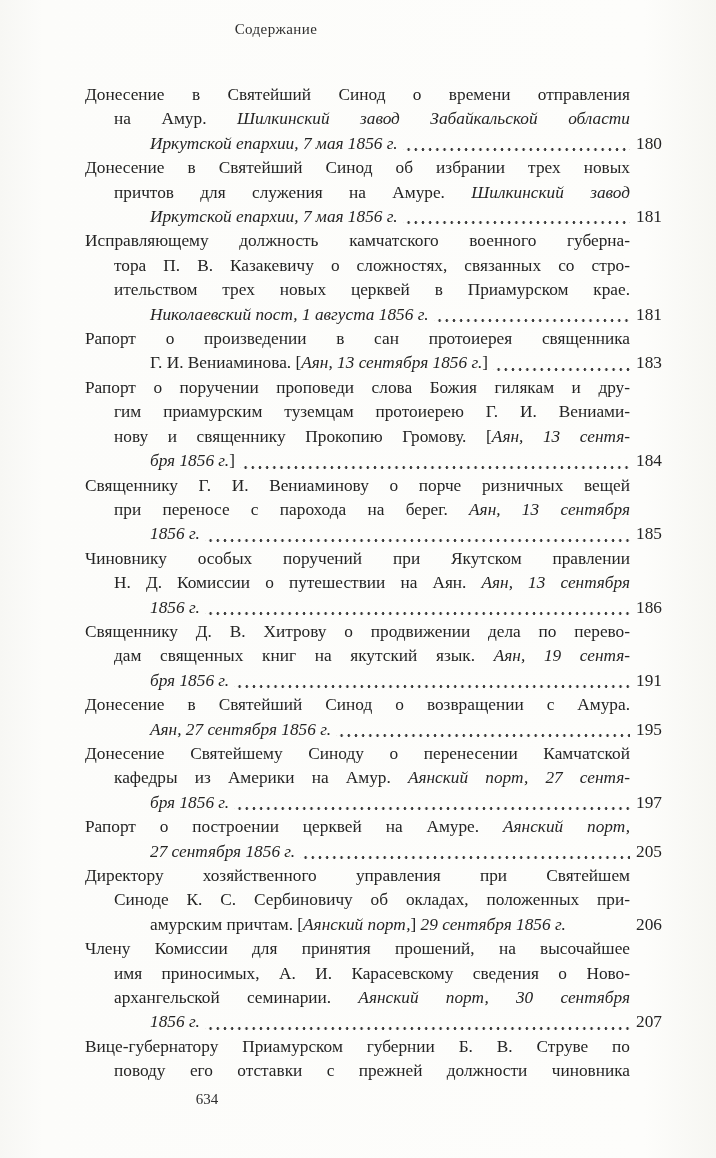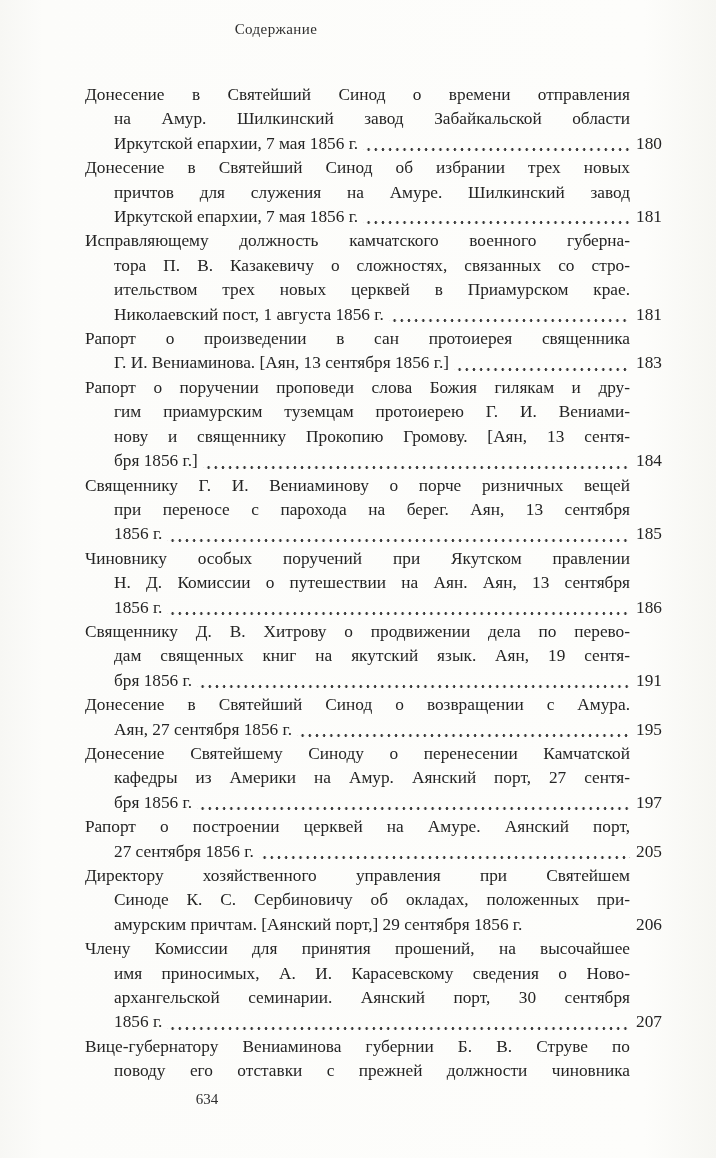--- a/index.html
+++ b/index.html
@@ -29,22 +29,22 @@
   }
   .line { min-height: 24.4px; }
   .line.cont { padding-left: 29px; }
   .line.fill {
     margin-right: 33px;
     text-align: justify;
     text-align-last: justify;
     text-justify: inter-word;
   }
   .line.pageline { display: flex; align-items: baseline; }
-  .line.pageline .line-text { flex: 0 0 auto; white-space: nowrap; }
-  .it { }
+  .line.pageline .line-text { flex: 0 0 auto; white-space: nowrap; margin-left: 36px; }
+  .it { font-style: italic; }
   .leader {
     flex: 1 1 auto;
     min-width: 6px;
     align-self: stretch;
     margin: 0 6px 0 5px;
     background-image: radial-gradient(circle, #3a3a3a 1.15px, rgba(0,0,0,0) 1.5px);
     background-repeat: repeat-x;
     background-size: 7.2px 3px;
     background-position: left 2px bottom 5px;
   }
@@ -182,20 +182,20 @@
           <div class="line fill"><span class="line-text"><span>Члену Комиссии для принятия прошений, на высочайшее</span></span></div>
           <div class="line cont fill"><span class="line-text"><span>имя приносимых, А. И. Карасевскому сведения о Ново-</span></span></div>
           <div class="line cont fill"><span class="line-text"><span>архангельской семинарии. </span><span class="it">Аянский порт, 30 сентября</span></span></div>
           <div class="line cont pageline">
             <span class="line-text"><span class="it">1856 г.</span></span>
             <span class="leader"></span>
             <span class="page-num">207</span>
           </div>
         </div>
         <div class="entry">
-          <div class="line fill"><span class="line-text"><span>Вице-губернатору Вениаминова губернии Б. В. Струве по</span></span></div>
+          <div class="line fill"><span class="line-text"><span>Вице-губернатору Приамурском губернии Б. В. Струве по</span></span></div>
           <div class="line cont fill"><span class="line-text"><span>поводу его отставки с прежней должности чиновника</span></span></div>
         </div>
       </div>
   </main>
 
   <div class="folio">634</div>
 </div>
 
 </body></html>

